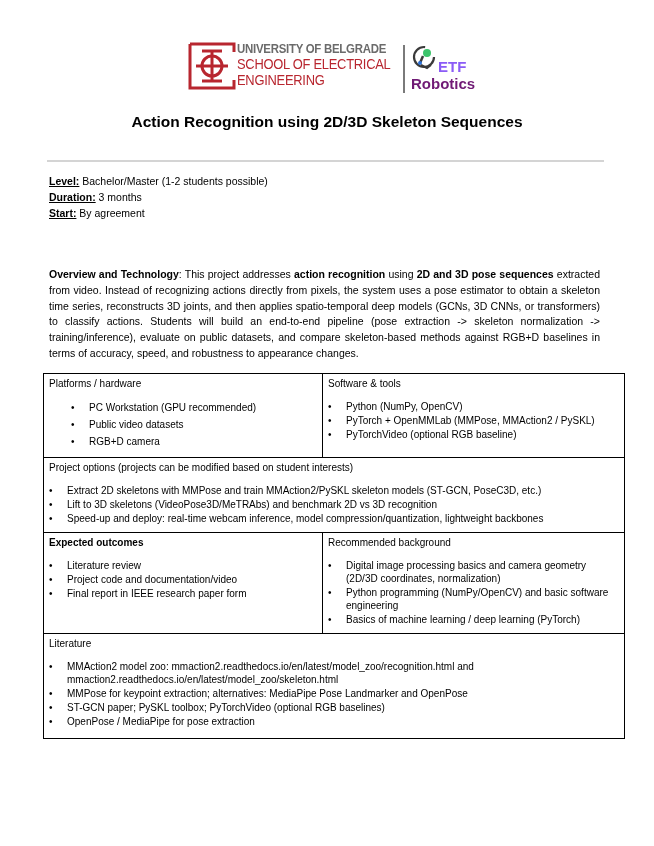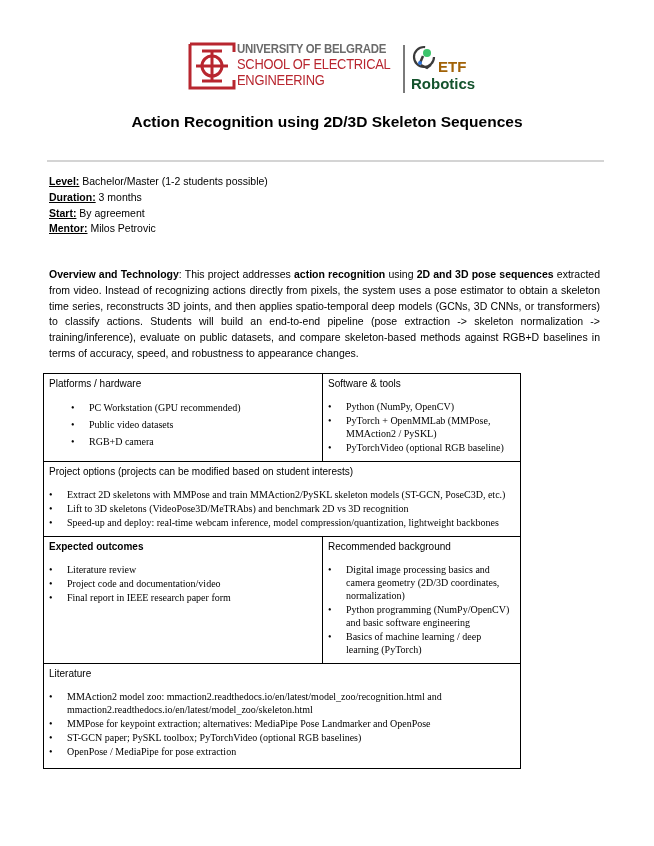--- a/index.html
+++ b/index.html
@@ -8,38 +8,38 @@
       font-family: "Liberation Sans", sans-serif; color: #000;
     }
     .header { position: absolute; left: 186px; top: 40px; height: 56px; width: 290px; }
     .logo-mark { position: absolute; left: 2px; top: 2px; width: 48px; height: 48px; }
     .uni-text { position: absolute; left: 51px; top: 1px; font-family: "Liberation Sans", sans-serif; font-weight: bold; line-height: 15px; letter-spacing: -0.3px; }
     .uni-line1 { color: #6b6b6b; font-size: 13px; transform: scaleX(0.88); transform-origin: left; white-space: nowrap; }
     .uni-line2, .uni-line3 { color: #b8262f; font-size: 15px; font-weight: normal; transform: scaleX(0.86); transform-origin: left; white-space: nowrap; line-height: 16px; }
     .header-divider { position: absolute; left: 217px; top: 5px; width: 2px; height: 48px; background: #7a7a7a; }
     .etf-logo { position: absolute; left: 212px; top: 2px; width: 80px; height: 52px; }
     .etf-icon { position: absolute; left: 13px; top: 2px; width: 30px; height: 28px; }
-    .etf-text { position: absolute; left: 40px; top: 16px; font-size: 15px; font-weight: bold; color: #a16207; }
-    .robotics-text { position: absolute; left: 13px; top: 33px; font-size: 15px; font-weight: bold; color: #14532d; }
+    .etf-text { position: absolute; left: 40px; top: 16px; font-size: 15px; font-weight: bold; color: #8b5cf6; }
+    .robotics-text { position: absolute; left: 13px; top: 33px; font-size: 15px; font-weight: bold; color: #701a75; }
 
     .title { position: absolute; left: 0; width: 654px; top: 113px; text-align: center; font-family: "Liberation Sans", sans-serif; font-weight: bold; font-size: 15.5px; }
     .title-rule { position: absolute; left: 47px; top: 160px; width: 557px; height: 2px; background: #d4d4d4; }
 
     .meta { position: absolute; left: 49px; top: 174px; font-size: 10.5px; line-height: 15.8px; }
     .meta b { font-weight: bold; text-decoration: underline; }
 
     .overview { position: absolute; left: 49px; top: 267px; width: 551px; font-size: 10.5px; line-height: 15.8px; text-align: justify; }
     .overview b { font-weight: bold; }
 
-    .tbl { position: absolute; left: 43px; top: 373px; width: 478px; border-collapse: collapse; font-size: 10px; }
+    .tbl { position: absolute; left: 43px; top: 373px; width: 582px; border-collapse: collapse; font-size: 10px; }
     .tbl td { border: 1px solid #000; vertical-align: top; padding: 3px 5px 6px 5px; }
     .cell-head { display: block; margin-bottom: 10px; line-height: 13px; }
     .cell-head.bold { font-weight: bold; }
     .tbl ul { margin: 0; padding-left: 0; list-style: none; }
-    .tbl li { position: relative; padding-left: 18px; line-height: 13px; margin-bottom: 1px; font-family: Liberation Serif, serif; }
+    .tbl li { position: relative; padding-left: 18px; line-height: 13px; margin-bottom: 1px; }
     .tbl li::before { content: "\2022"; position: absolute; left: 0; top: 0; }
     .tbl ul.indented li { padding-left: 40px; line-height: 16px; }
     .tbl ul.indented li::before { left: 22px; }
     .literature-cell { height: 95px; }
   </style>
 </head>
 <body>
 
 <div class="header">
   <svg class="logo-mark" viewBox="0 0 48 48">
@@ -71,21 +71,20 @@
   </div>
 </div>
 
 <div class="title">Action Recognition using 2D/3D Skeleton Sequences</div>
 <div class="title-rule"></div>
 
 <div class="meta">
   <div><b>Level:</b><span> Bachelor/Master (1-2 students possible)</span></div>
   <div><b>Duration:</b><span> 3 months</span></div>
   <div><b>Start:</b><span> By agreement</span></div>
-  <div><b>Mentor:</b><span> Milos Petrovic</span></div>
 </div>
 
 <p class="overview" style="margin:0"><b>Overview and Technology</b><span>: This project addresses </span><b>action recognition</b><span> using </span><b>2D and 3D pose sequences</b><span> extracted from video. Instead of recognizing actions directly from pixels, the system uses a pose estimator to obtain a skeleton time series, reconstructs 3D joints, and then applies spatio-temporal deep models (GCNs, 3D CNNs, or transformers) to classify actions. Students will build an end-to-end pipeline (pose extraction -&gt; skeleton normalization -&gt; training/inference), evaluate on public datasets, and compare skeleton-based methods against RGB+D baselines in terms of accuracy, speed, and robustness to appearance changes.</span></p>
 
 <table class="tbl">
   <tbody>
       <tr>
     <td style="width:268px">
       <span class="cell-head">Platforms / hardware</span>
       <ul class="indented">

